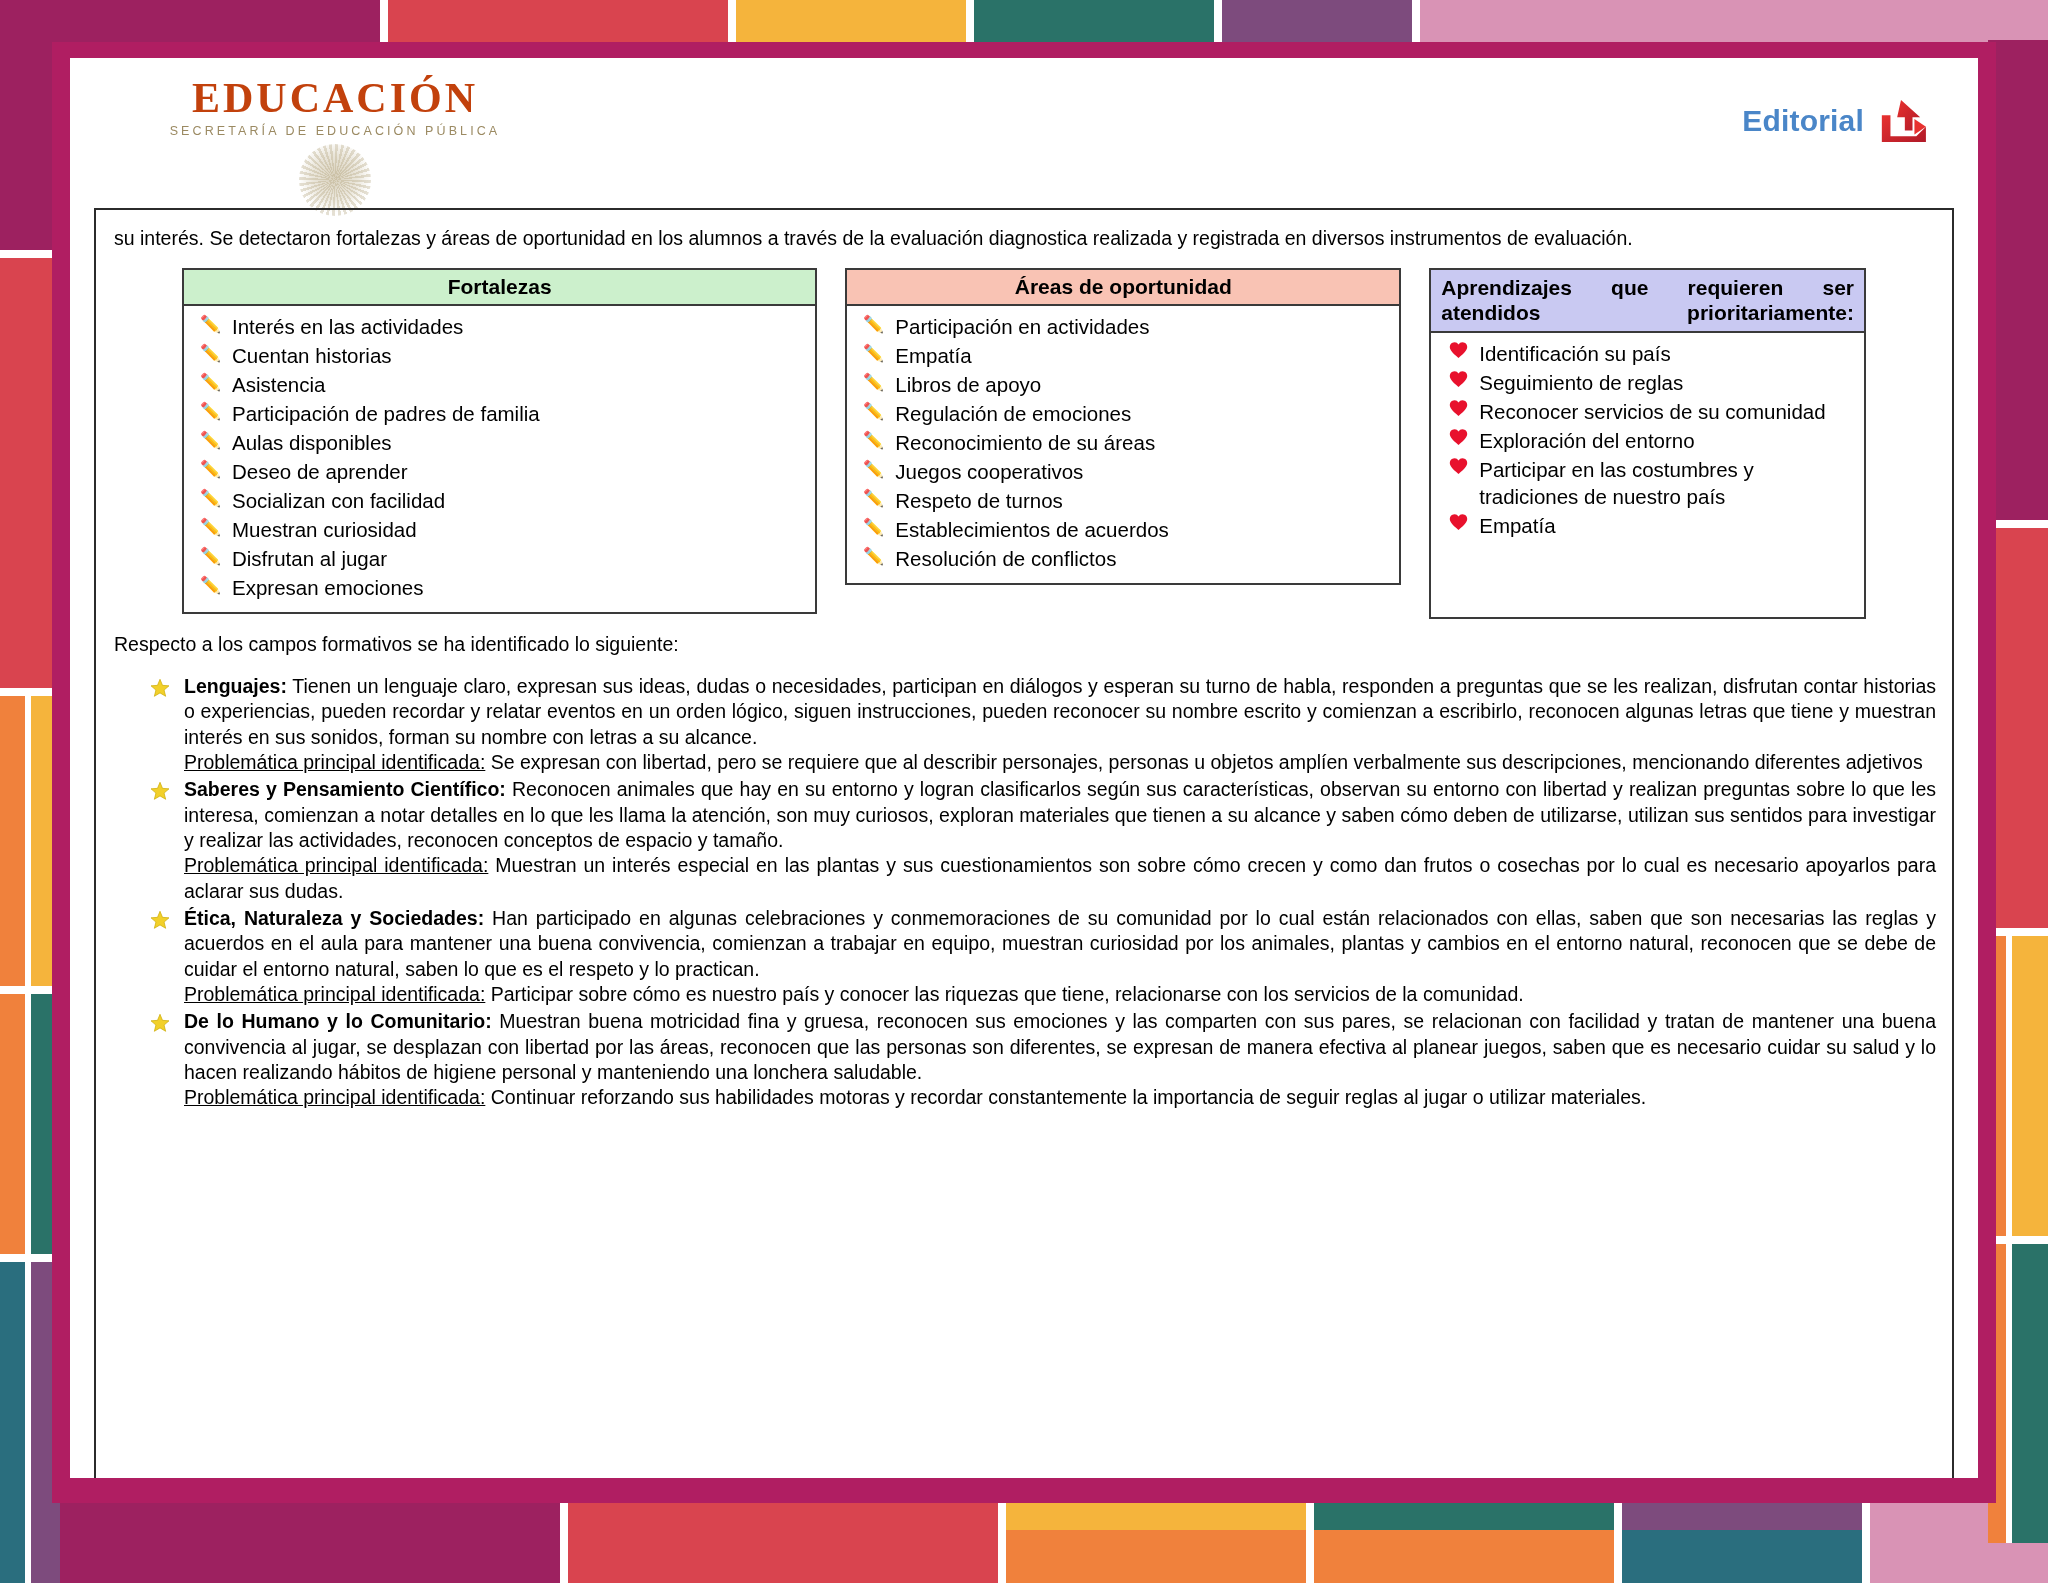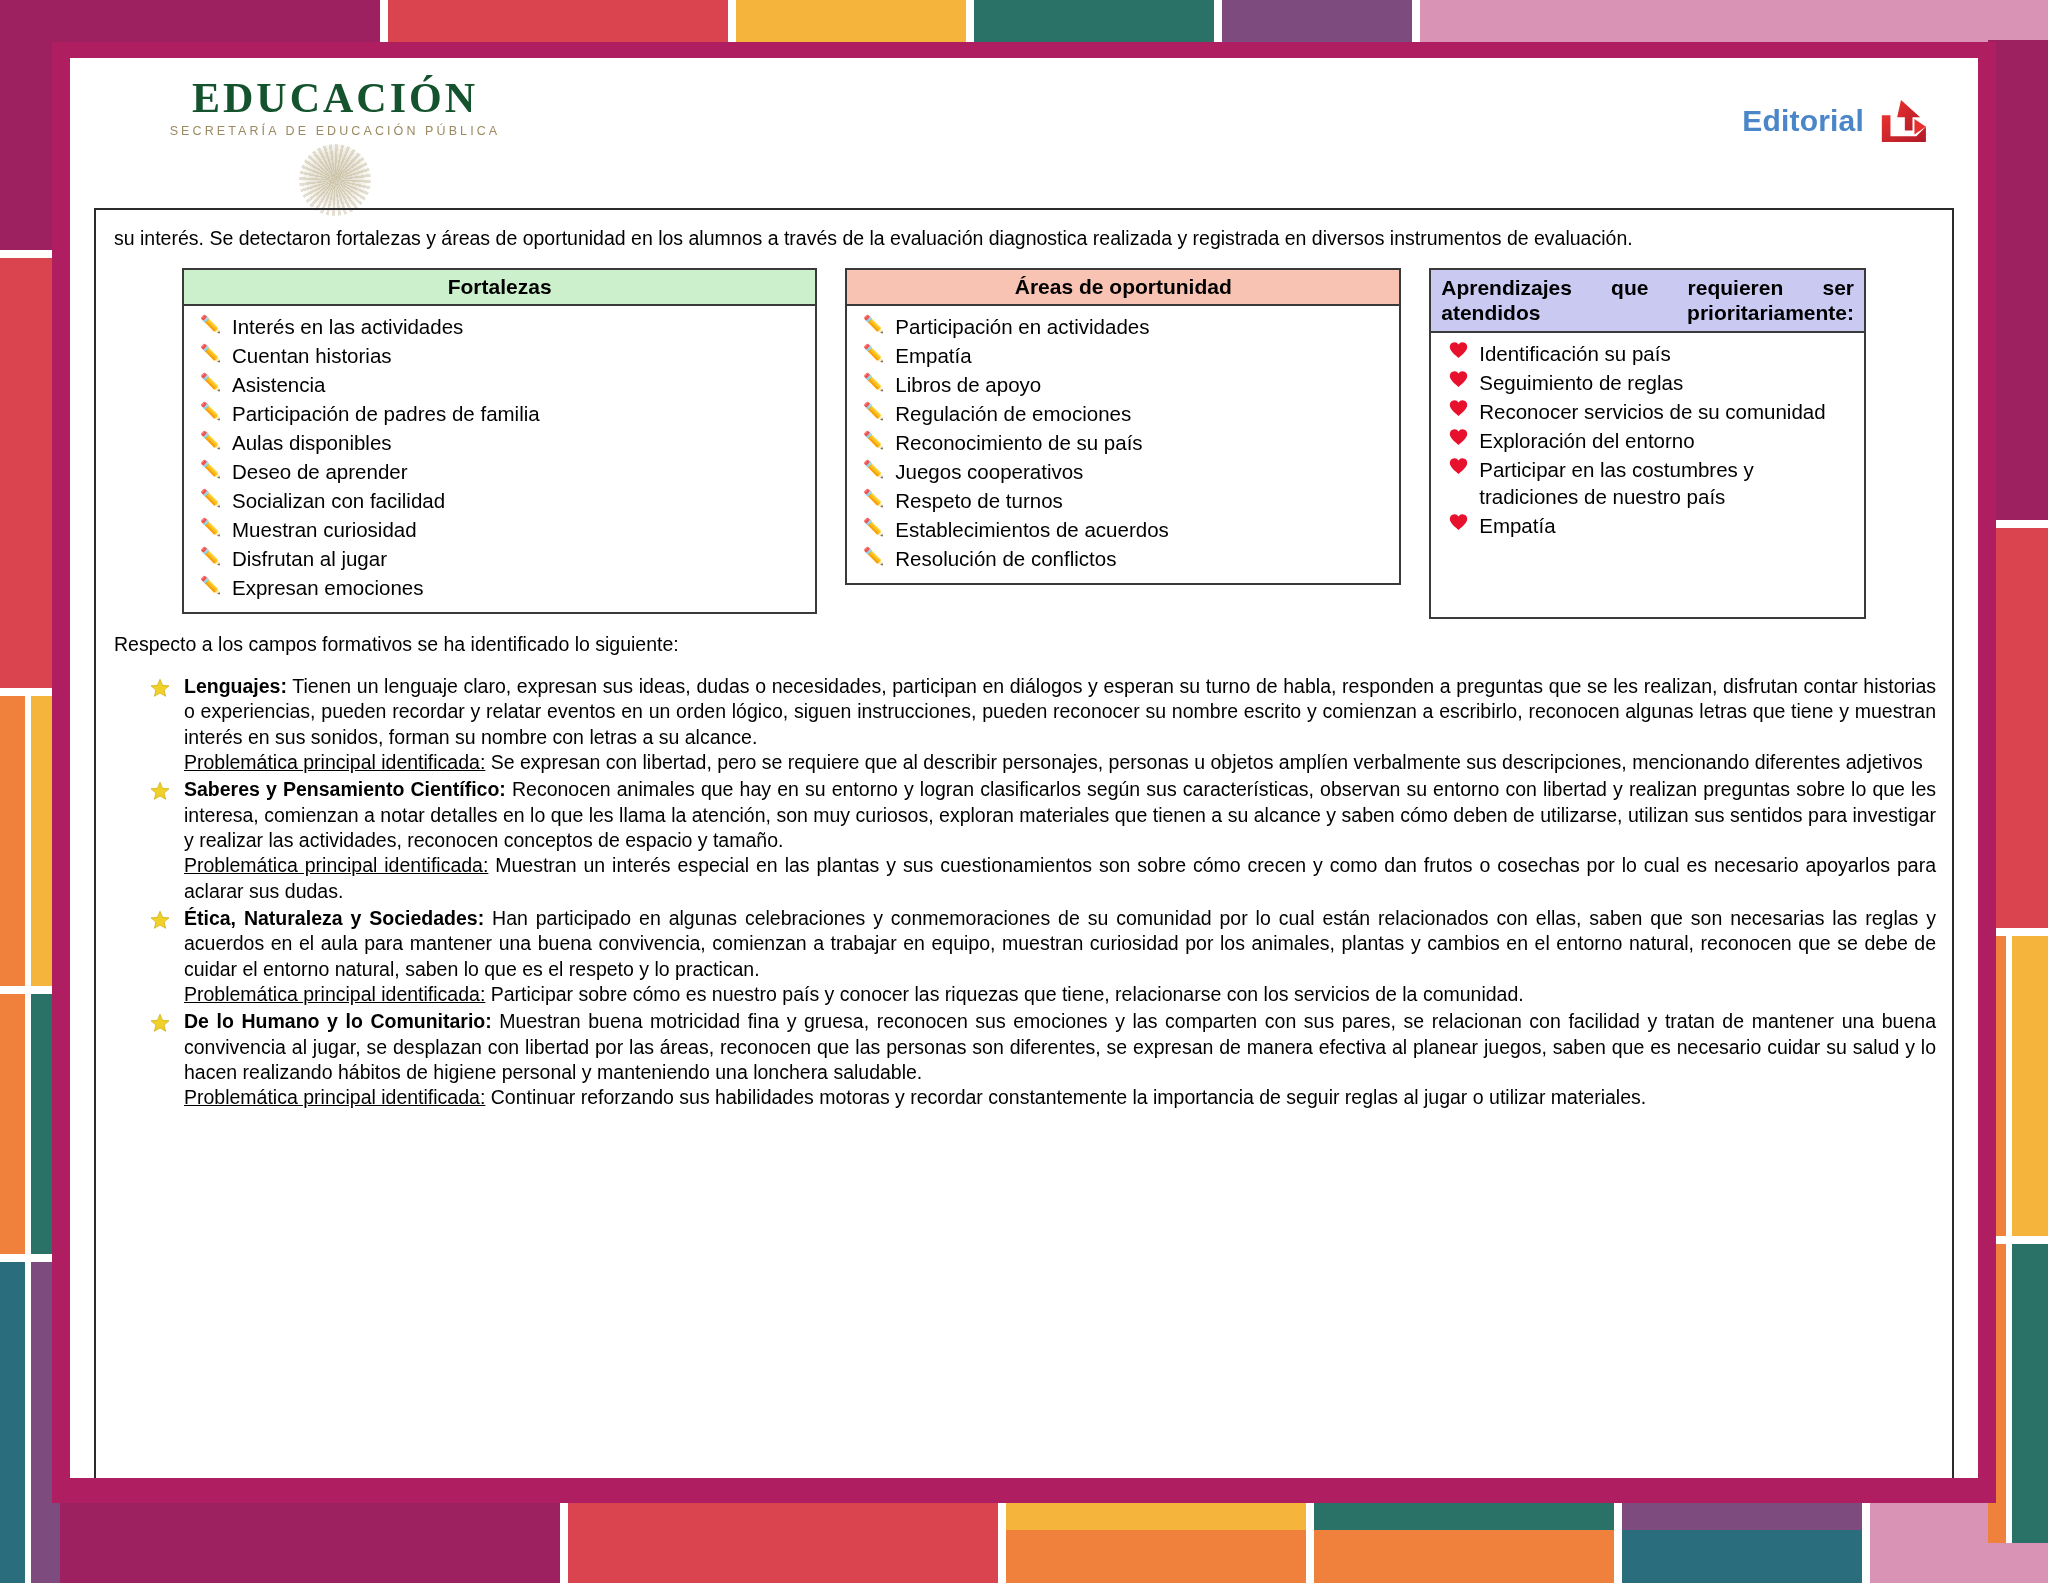--- a/index.html
+++ b/index.html
@@ -68,21 +68,21 @@
     left: 55px;
     top: 18px;
     width: 420px;
     text-align: center;
   }
   .sep-title {
     font-family: "Liberation Serif", serif;
     font-size: 42px;
     font-weight: 700;
     letter-spacing: 3px;
-    color: #14532d;
+    color: #c2410c;
     line-height: 1.05;
   }
   .sep-sub {
     font-family: "Liberation Sans", sans-serif;
     font-size: 12.5px;
     letter-spacing: 3.1px;
     color: #9b8a62;
     margin-top: 4px;
   }
   .sep-seal {
@@ -396,21 +396,21 @@
             <div class="b-item">
               <span class="b-ico">✏️</span>
               <span class="b-txt">Libros de apoyo</span>
             </div>
             <div class="b-item">
               <span class="b-ico">✏️</span>
               <span class="b-txt">Regulación de emociones</span>
             </div>
             <div class="b-item">
               <span class="b-ico">✏️</span>
-              <span class="b-txt">Reconocimiento de su país</span>
+              <span class="b-txt">Reconocimiento de su áreas</span>
             </div>
             <div class="b-item">
               <span class="b-ico">✏️</span>
               <span class="b-txt">Juegos cooperativos</span>
             </div>
             <div class="b-item">
               <span class="b-ico">✏️</span>
               <span class="b-txt">Respeto de turnos</span>
             </div>
             <div class="b-item">

